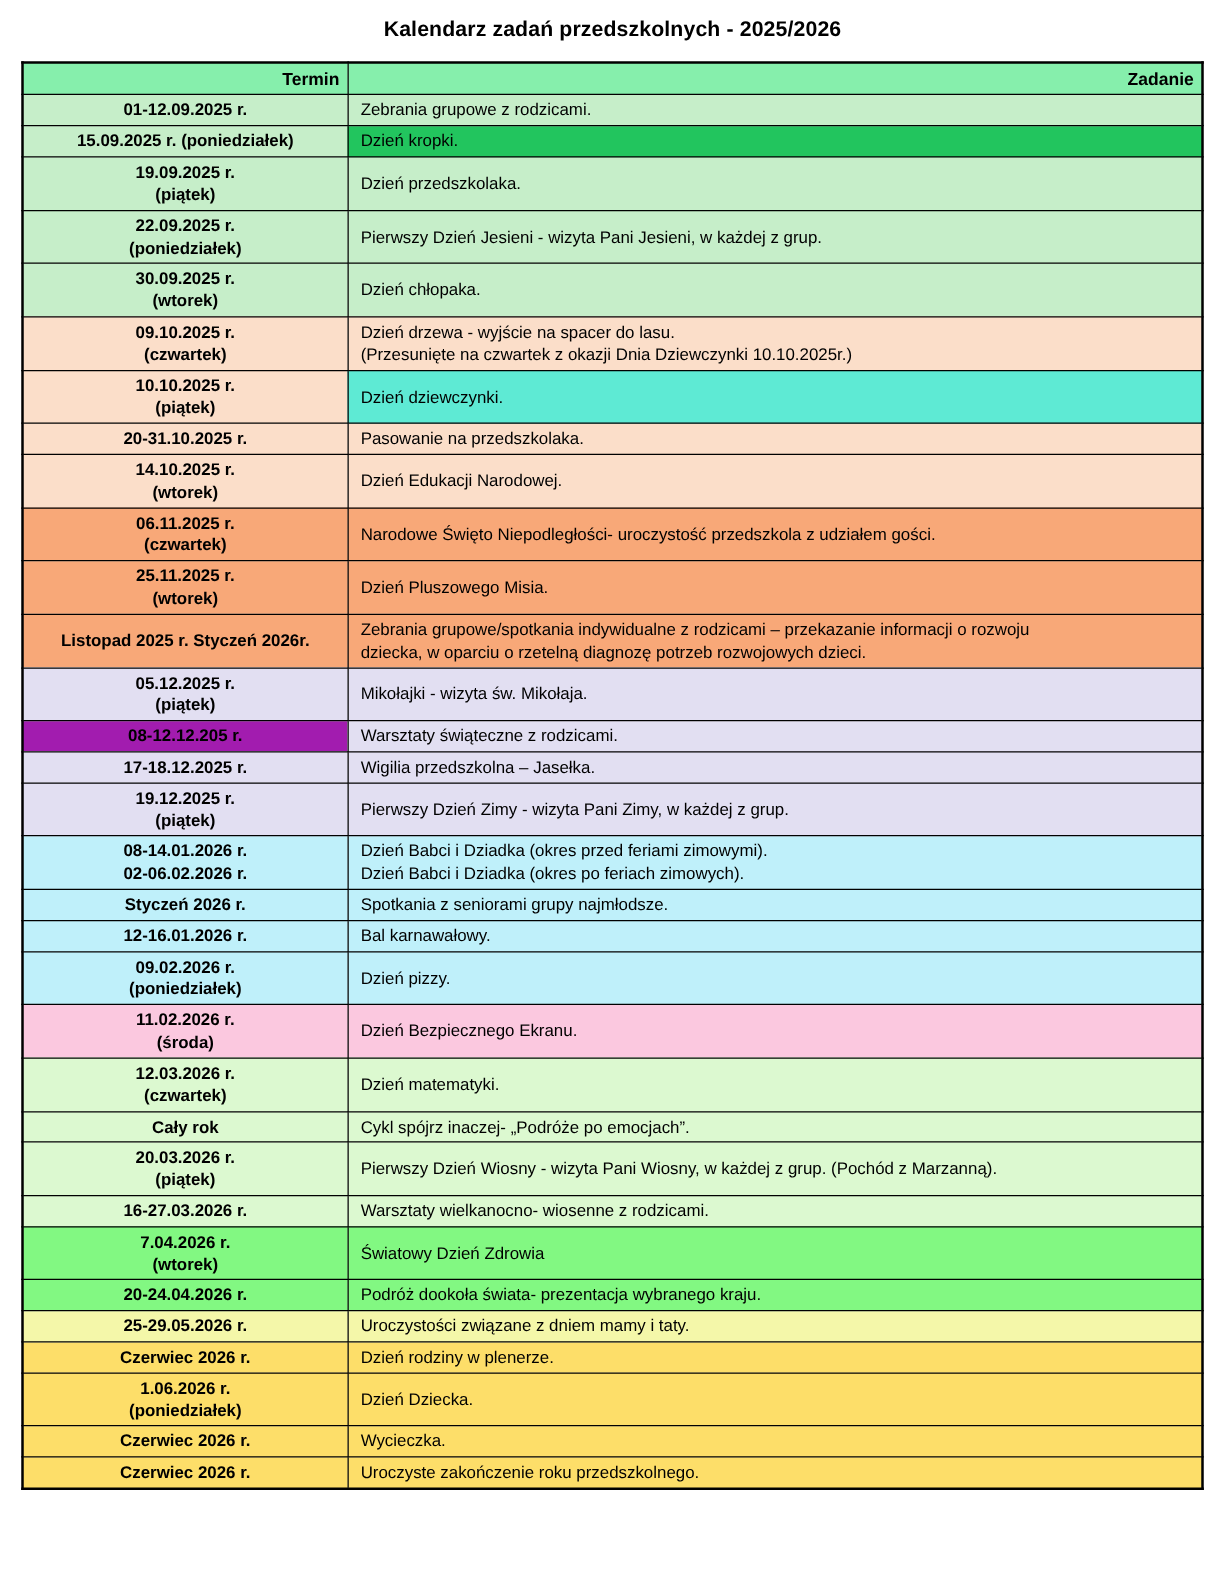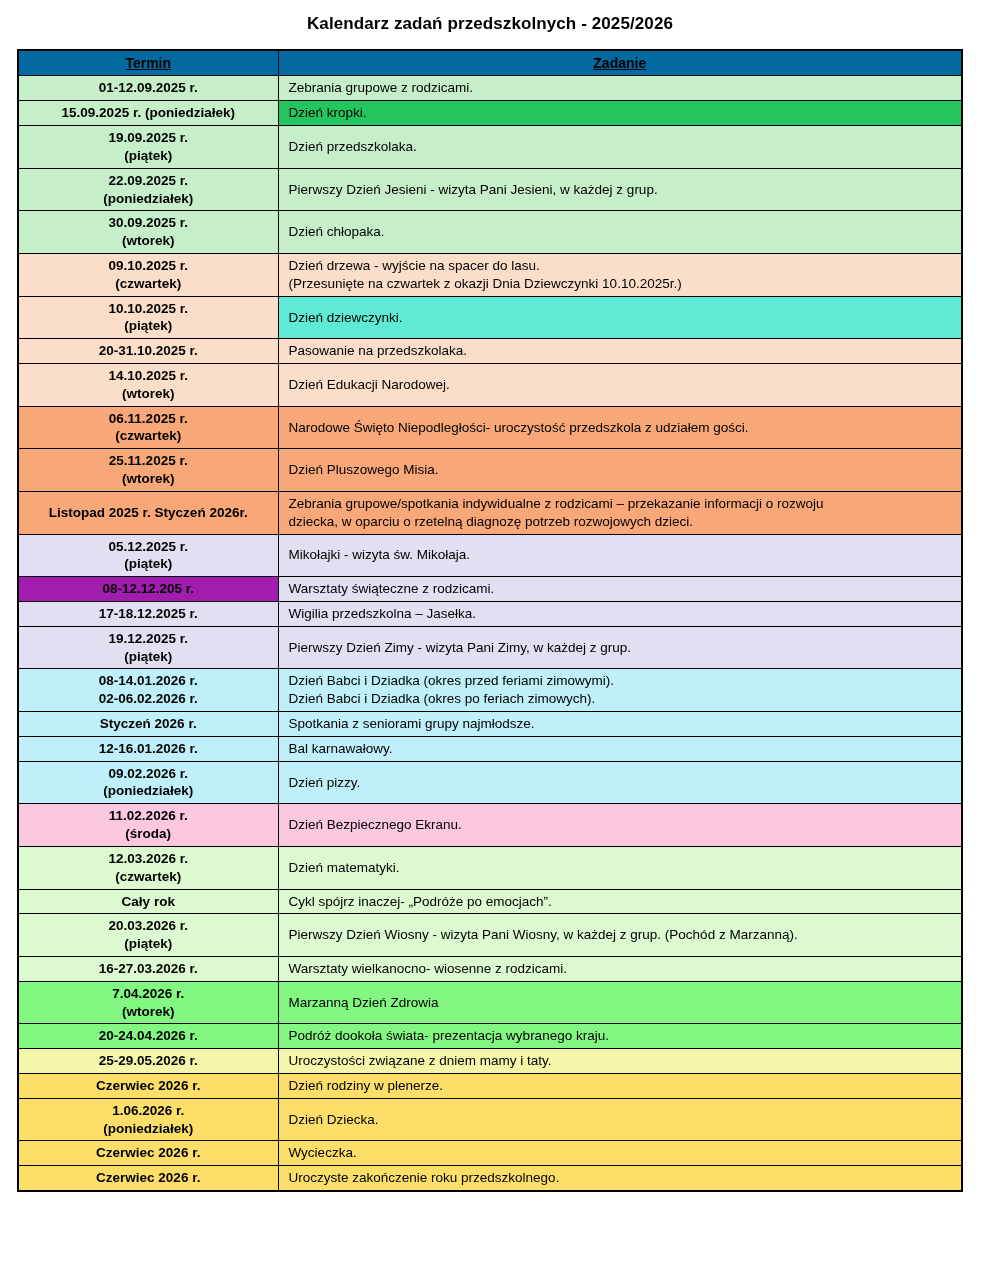--- a/index.html
+++ b/index.html
@@ -25,26 +25,25 @@
     table-layout: fixed;
   }
   col.col-termin { width: 260px; }
   table.calendar th, table.calendar td {
     border: 1px solid #000;
     font-size: 13.5px;
     line-height: 1.32;
     vertical-align: middle;
   }
   table.calendar th {
-    background: #0369a1;
+    background: #86efac;
     font-weight: bold;
-    text-align: center;
+    text-align: right;
     padding: 3px 6px;
     font-size: 14px;
-    text-decoration: underline;
   }
   td.termin {
     font-weight: bold;
     text-align: center;
     padding: 3px 6px;
     white-space: pre-line;
   }
   td.zadanie {
     text-align: left;
     padding: 3px 10px;
@@ -209,21 +208,21 @@
   </tr>
 
   <tr>
     <td class="termin" style="background: rgb(220, 249, 208);">16-27.03.2026 r.</td>
     <td class="zadanie" style="background: rgb(220, 249, 208);">Warsztaty wielkanocno- wiosenne z rodzicami.</td>
   </tr>
 
   <tr>
     <td class="termin" style="background: rgb(130, 248, 130);">7.04.2026 r.
 (wtorek)</td>
-    <td class="zadanie" style="background: rgb(130, 248, 130);">Marzanną Dzień Zdrowia</td>
+    <td class="zadanie" style="background: rgb(130, 248, 130);">Światowy Dzień Zdrowia</td>
   </tr>
 
 
   <tr>
     <td class="termin" style="background: rgb(130, 248, 130);">20-24.04.2026 r.</td>
     <td class="zadanie" style="background: rgb(130, 248, 130);">Podróż dookoła świata- prezentacja wybranego kraju.</td>
   </tr>
 
   <tr>
     <td class="termin" style="background: rgb(244, 247, 169);">25-29.05.2026 r.</td>

